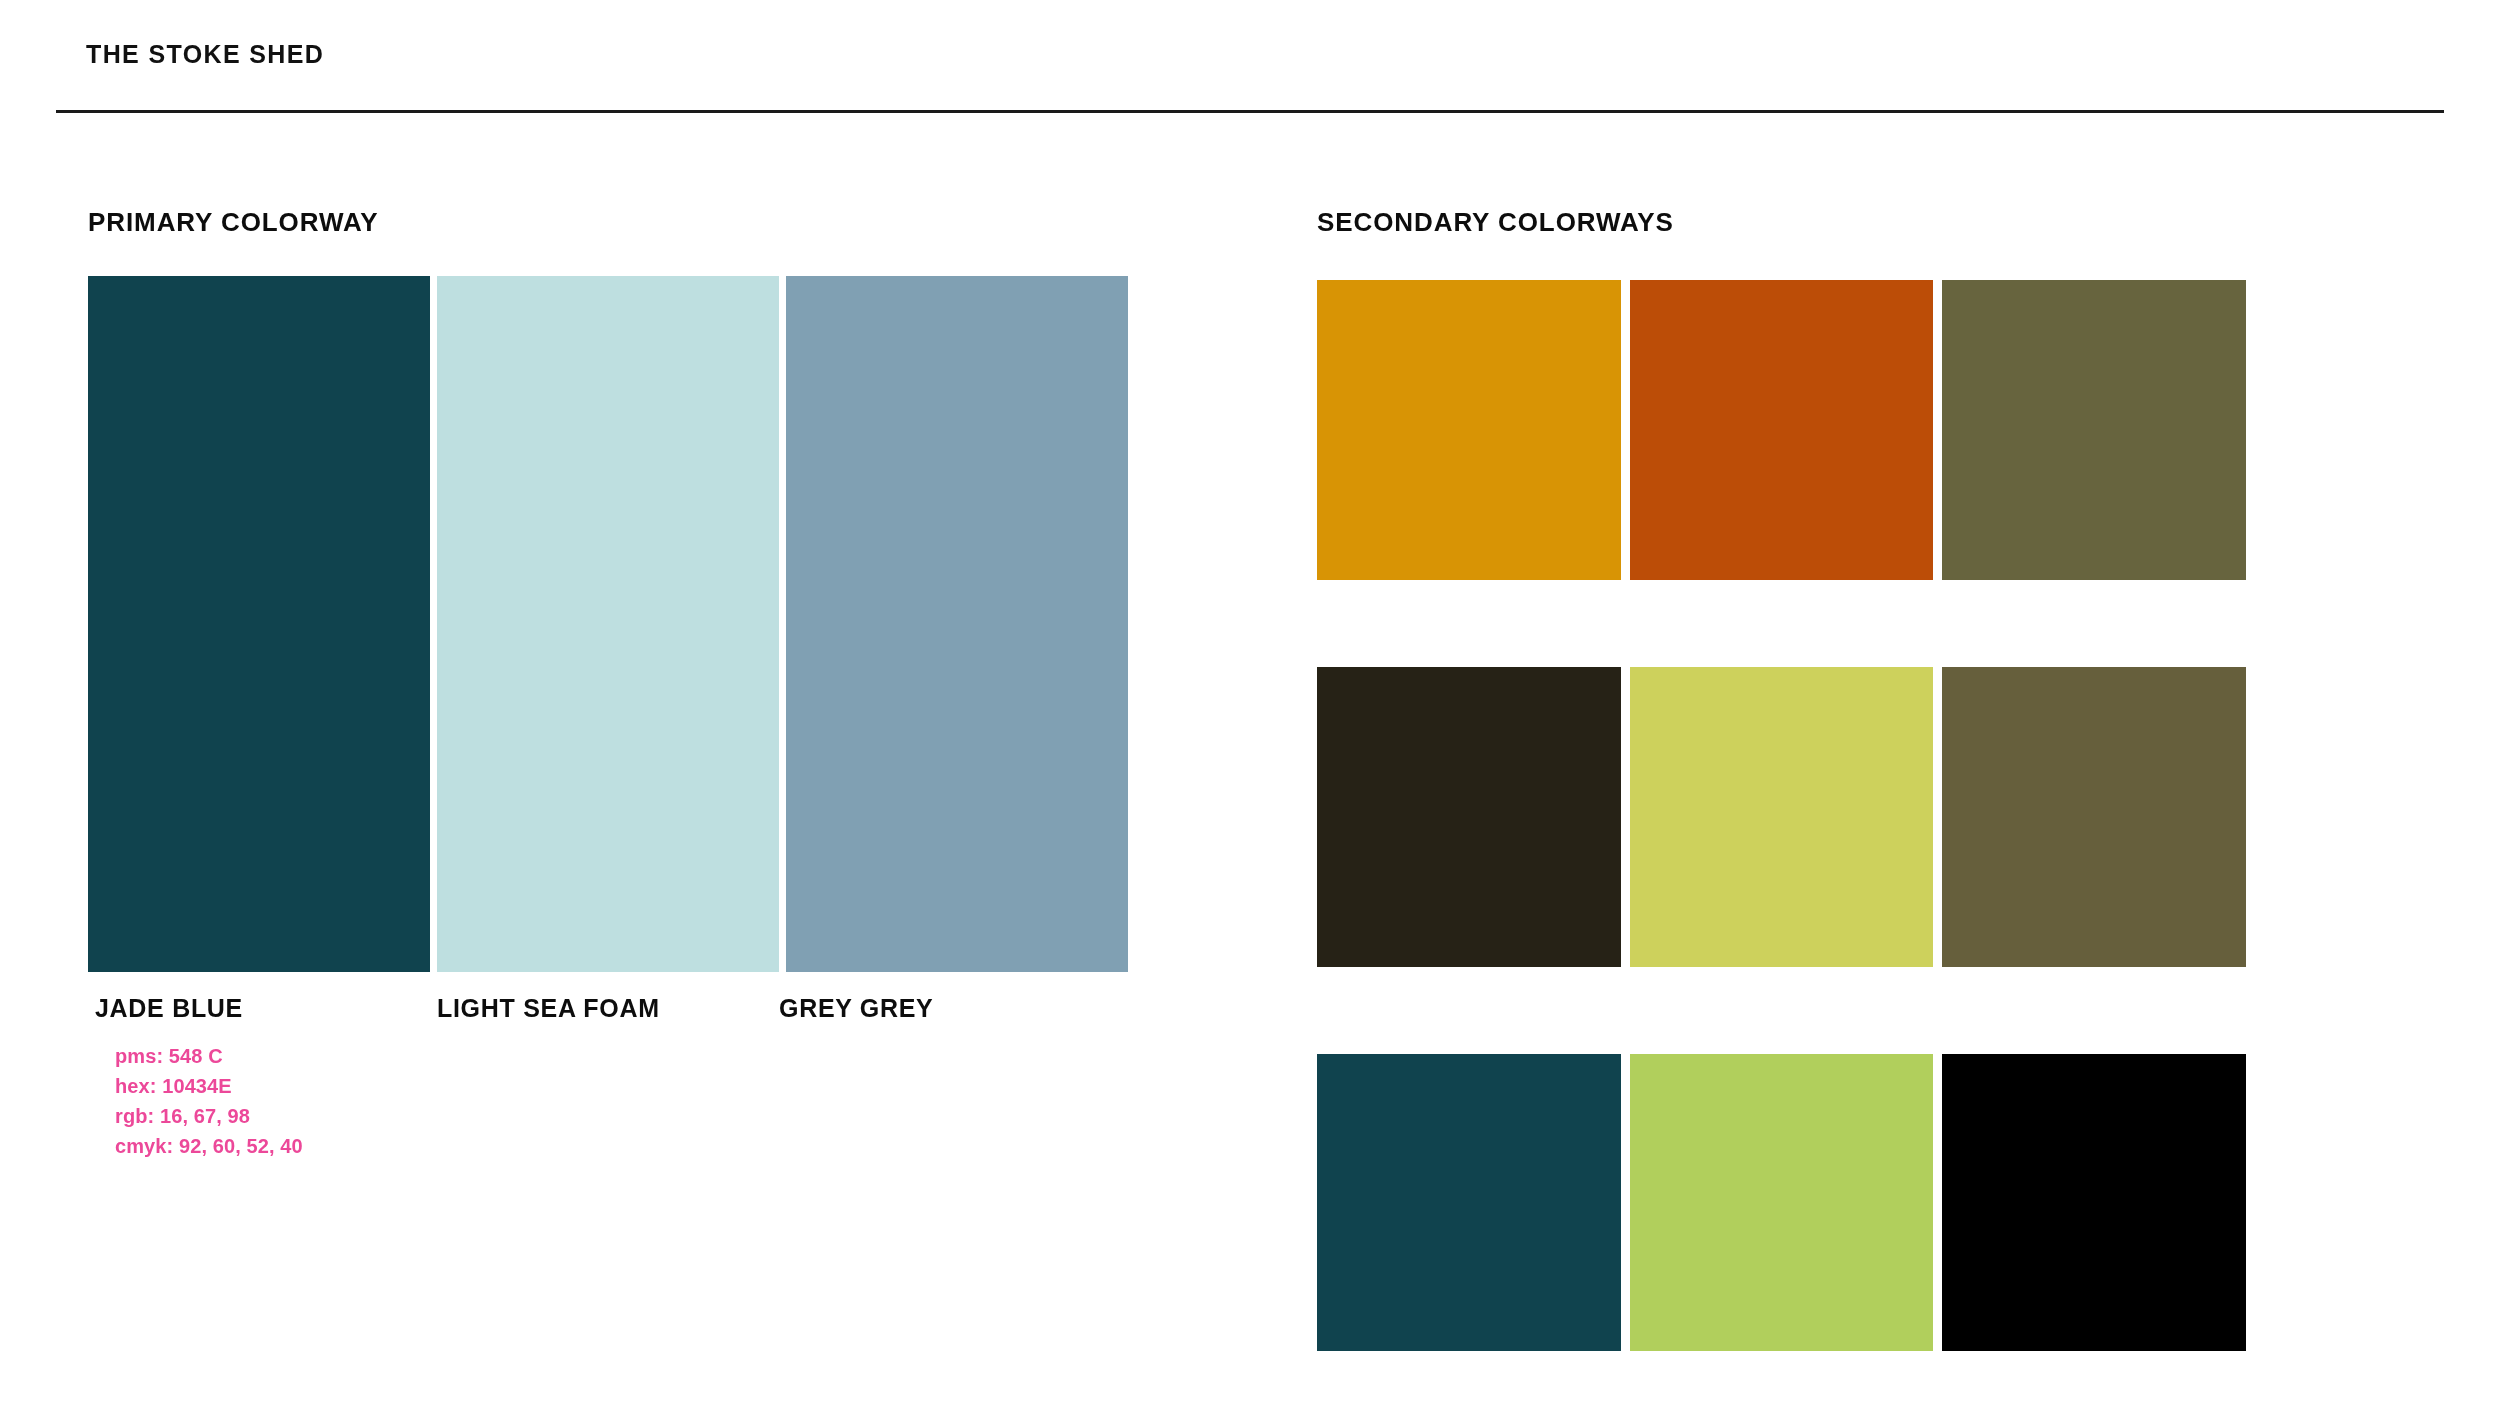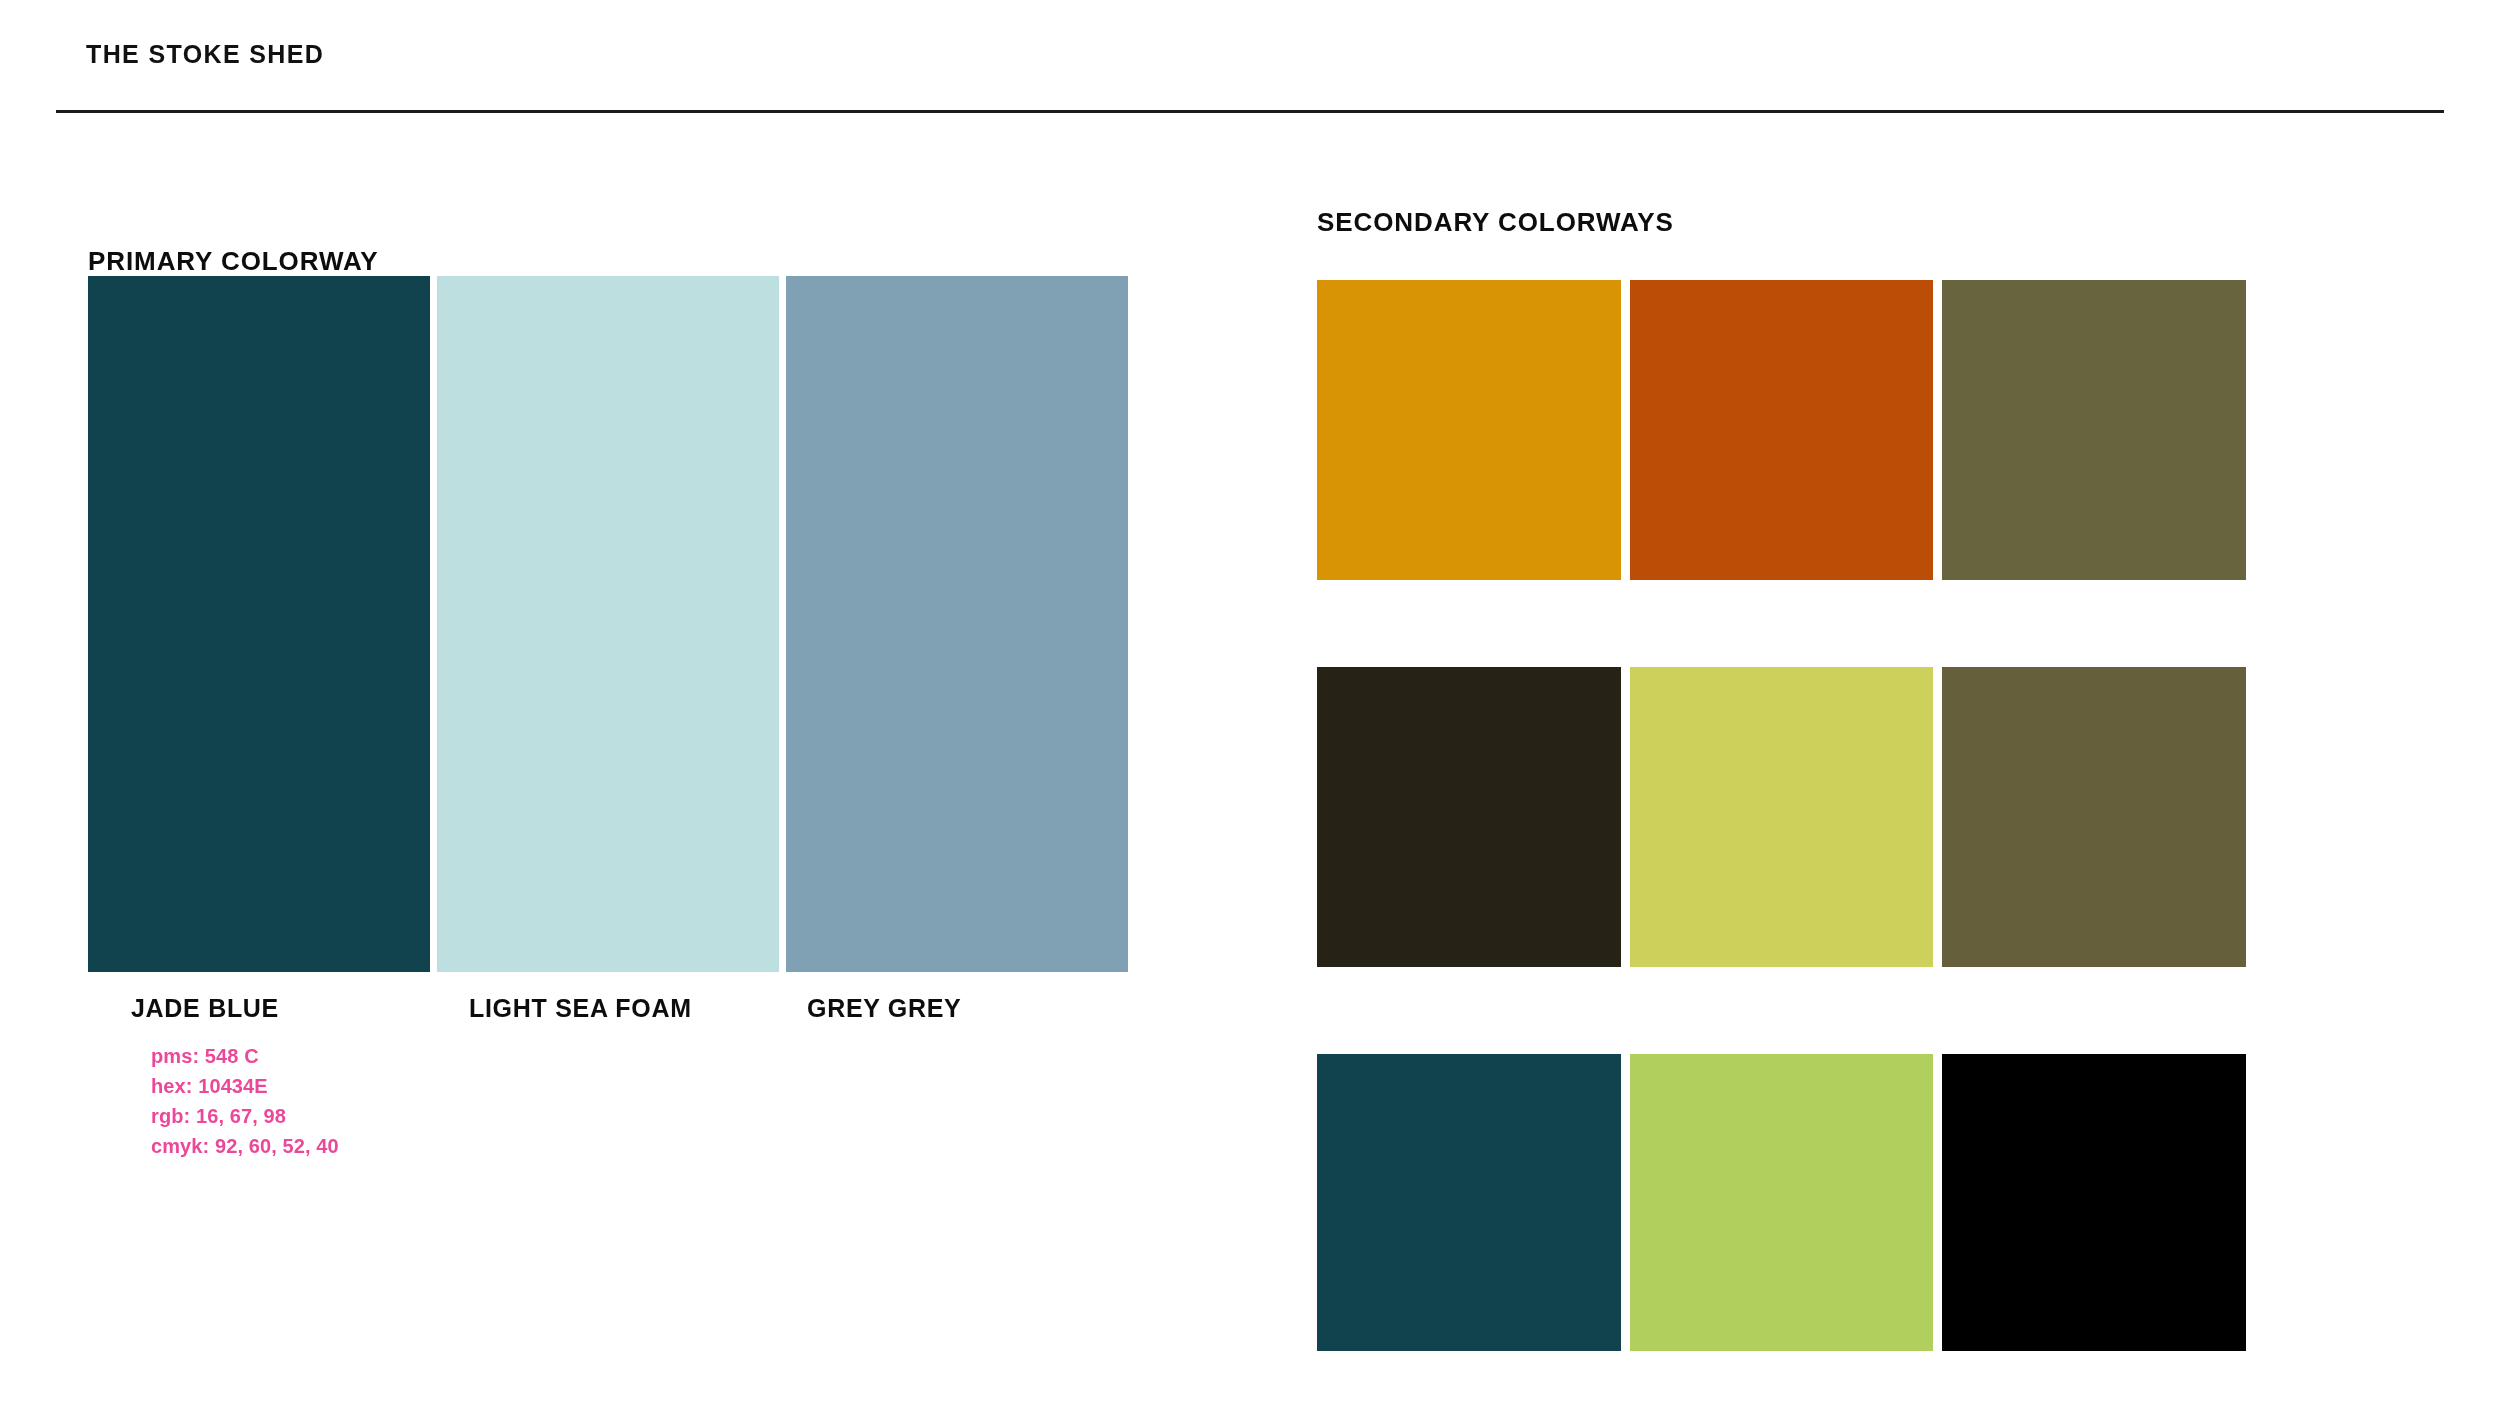--- a/index.html
+++ b/index.html
@@ -40,21 +40,21 @@
 
   
   .section-title {
     position: absolute;
     font-size: 26px;
     font-weight: 700;
     letter-spacing: 0.035em;
     line-height: 1;
     color: #0d0d0d;
   }
-  #primary-title  { left: 88px;  top: 209px; margin-top: 39px; }
+  #primary-title  { left: 88px;  top: 209px; }
   #secondary-title{ left: 1317px; top: 209px; text-align: right; }
 
   
   .primary-section {
     position: absolute;
     left: 88px;
     top: 276px;
     width: 1050px;
   }
   .primary-swatch-row {
@@ -71,21 +71,20 @@
   .primary-chip {
     width: 100%;
     height: 696px;
     display: block;
   }
   .primary-labels {
     position: relative;
     display: flex;
     gap: 0;
     margin-top: 24px;
-    margin-left: 36px;
   }
   .primary-label-col {
     width: 342px;
   }
   .swatch-name {
     font-size: 25px;
     font-weight: 700;
     letter-spacing: 0.028em;
     line-height: 1;
     padding-left: 7px;

